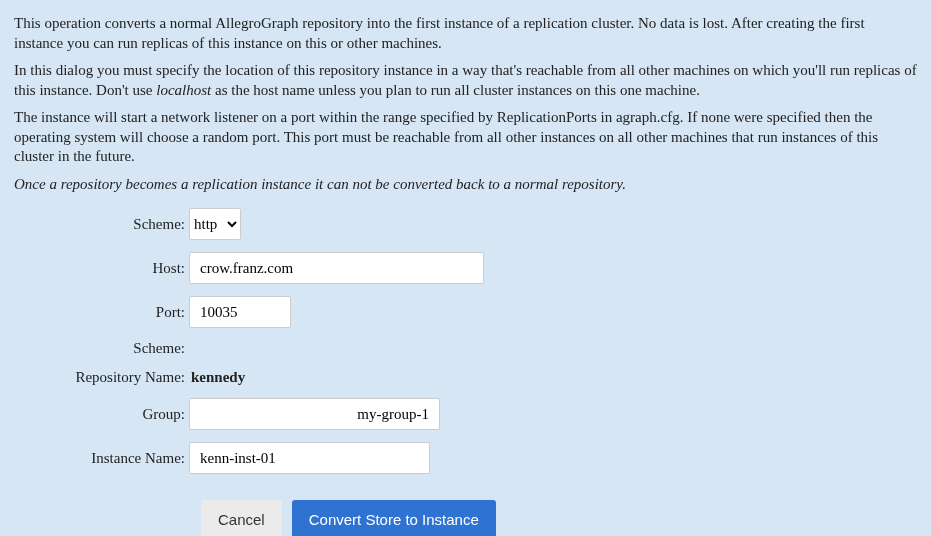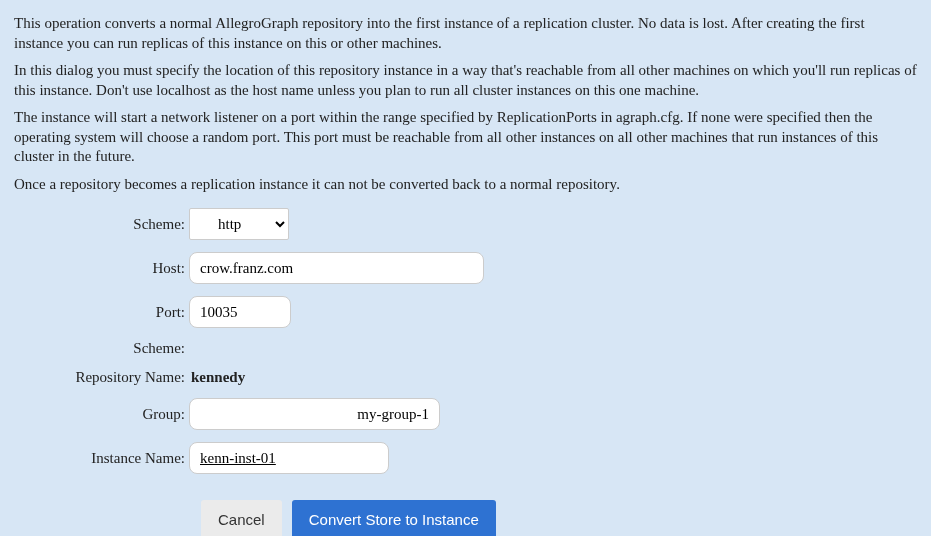--- a/index.html
+++ b/index.html
@@ -14,20 +14,21 @@
     width: 931px;
     height: 536px;
     box-sizing: border-box;
     padding: 14px 14px 0 14px;
   }
   .para {
     margin: 0 0 8px 0;
     line-height: 1.3;
   }
   .italic {
+    font-style: italic;
   }
   .form {
     margin-top: 14px;
   }
   .row {
     display: flex;
     align-items: center;
     margin-bottom: 12px;
   }
   .label {
@@ -36,44 +37,43 @@
     padding-right: 4px;
     box-sizing: border-box;
   }
   .control {
     display: flex;
     align-items: center;
   }
   select {
     font-family: Georgia, serif;
     font-size: 15px;
-    padding: 5px 24px;
+    padding: 5px 0;
     background: #fff;
     border: 1px solid #ccc;
     border-radius: 2px;
     height: 32px;
   }
   input[type=text] {
     font-family: Georgia, serif;
     font-size: 15px;
     padding: 6px 10px;
     background: #fff;
     border: 1px solid #ccc;
-    border-radius: 8px;
+    border-radius: 2px;
     height: 32px;
     box-sizing: border-box;
   }
   .host { width: 295px; }
   .port { width: 102px; }
   .group { width: 251px; text-align: right; }
   .instance {
-    width: 200px;
+    width: 241px;
     border: 1px solid #4a90e2;
     outline: none;
-    text-decoration: underline;
   }
   .static-bold {
     font-weight: bold;
     padding-left: 2px;
     text-align: center;
   }
   .button-row {
     margin-top: 26px;
     margin-left: 187px;
     display: flex;

